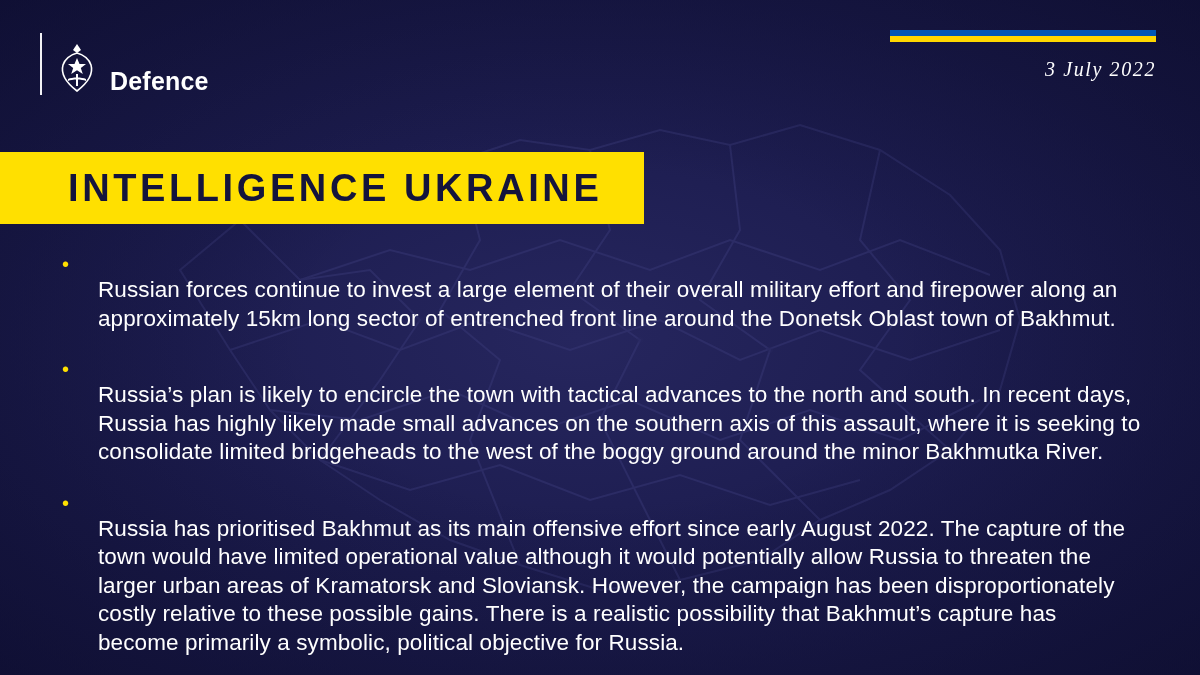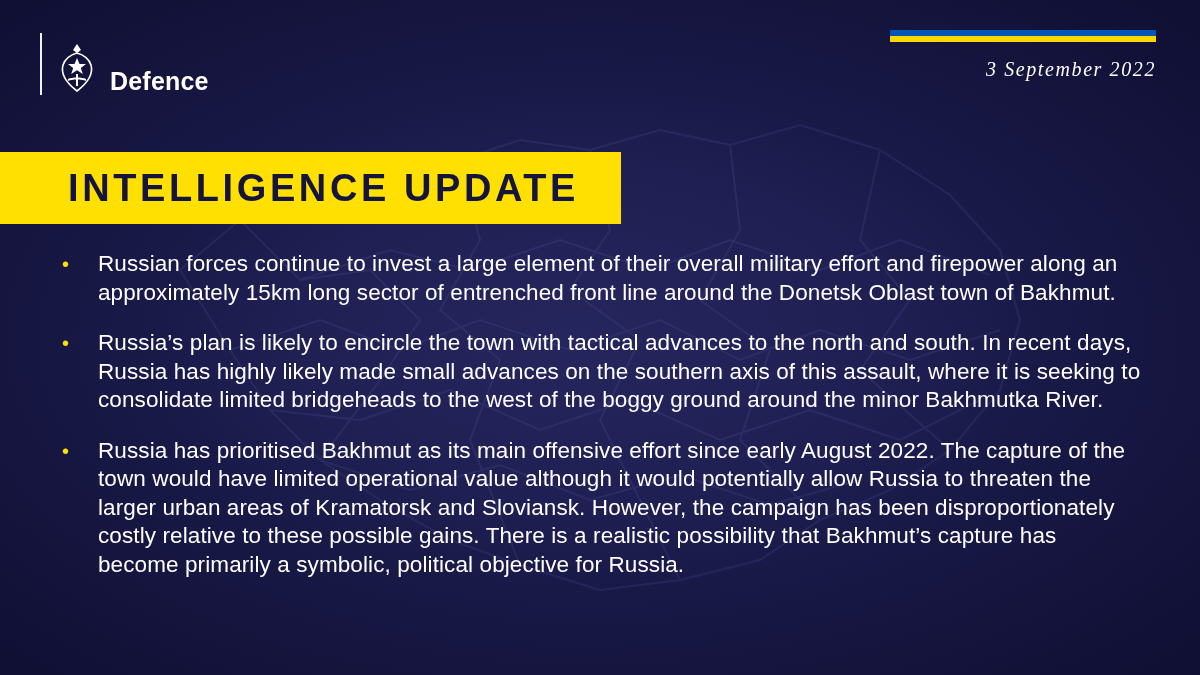--- a/index.html
+++ b/index.html
@@ -138,20 +138,21 @@
     line-height: 29px;
     width: 36px;
     flex: none;
   }
   .bullet-text {
     color: #ffffff;
     font-size: 22.5px;
     line-height: 28.5px;
     letter-spacing: 0.1px;
     flex: 1;
+    margin-top: 26px;
   }
 </style>
 </head>
 <body>
 
 <div class="bg">
   <div class="map-shape">
     <svg viewBox="0 0 960 640" xmlns="http://www.w3.org/2000/svg">
       <g fill="none" stroke="#3a3a78" stroke-width="2" opacity="0.85">
         <path d="M60,250 L120,200 L210,185 L260,150 L340,140 L400,120 L470,130 L540,110 L610,125 L680,105 L760,130 L830,175 L880,230 L900,300 L880,370 L830,430 L770,470 L700,500 L640,540 L560,560 L480,570 L400,545 L330,520 L260,480 L200,440 L150,390 L110,330 Z"></path>
@@ -194,27 +195,27 @@
     <div class="brand-text">
       <div>Defence</div>
     </div>
   </div>
 
   <div class="update-block">
     <div class="flag">
       <div class="flag-blue"></div>
       <div class="flag-yellow"></div>
     </div>
-    <div class="update-date">3 September 2022</div>
+    <div class="update-date">3 July 2022</div>
   </div>
 
 </div>
 
 <div class="banner">
-  <div class="banner-text">INTELLIGENCE UPDATE</div>
+  <div class="banner-text">INTELLIGENCE UKRAINE</div>
 </div>
 
 <div class="content">
   <div class="bullet-row">
     <div class="bullet-dot">•</div>
     <div class="bullet-text">Russian forces continue to invest a large element of their overall military effort and firepower along an approximately 15km long sector of entrenched front line around the Donetsk Oblast town of Bakhmut.</div>
   </div>
   <div class="bullet-row">
     <div class="bullet-dot">•</div>
     <div class="bullet-text">Russia’s plan is likely to encircle the town with tactical advances to the north and south. In recent days, Russia has highly likely made small advances on the southern axis of this assault, where it is seeking to consolidate limited bridgeheads to the west of the boggy ground around the minor Bakhmutka River.</div>

